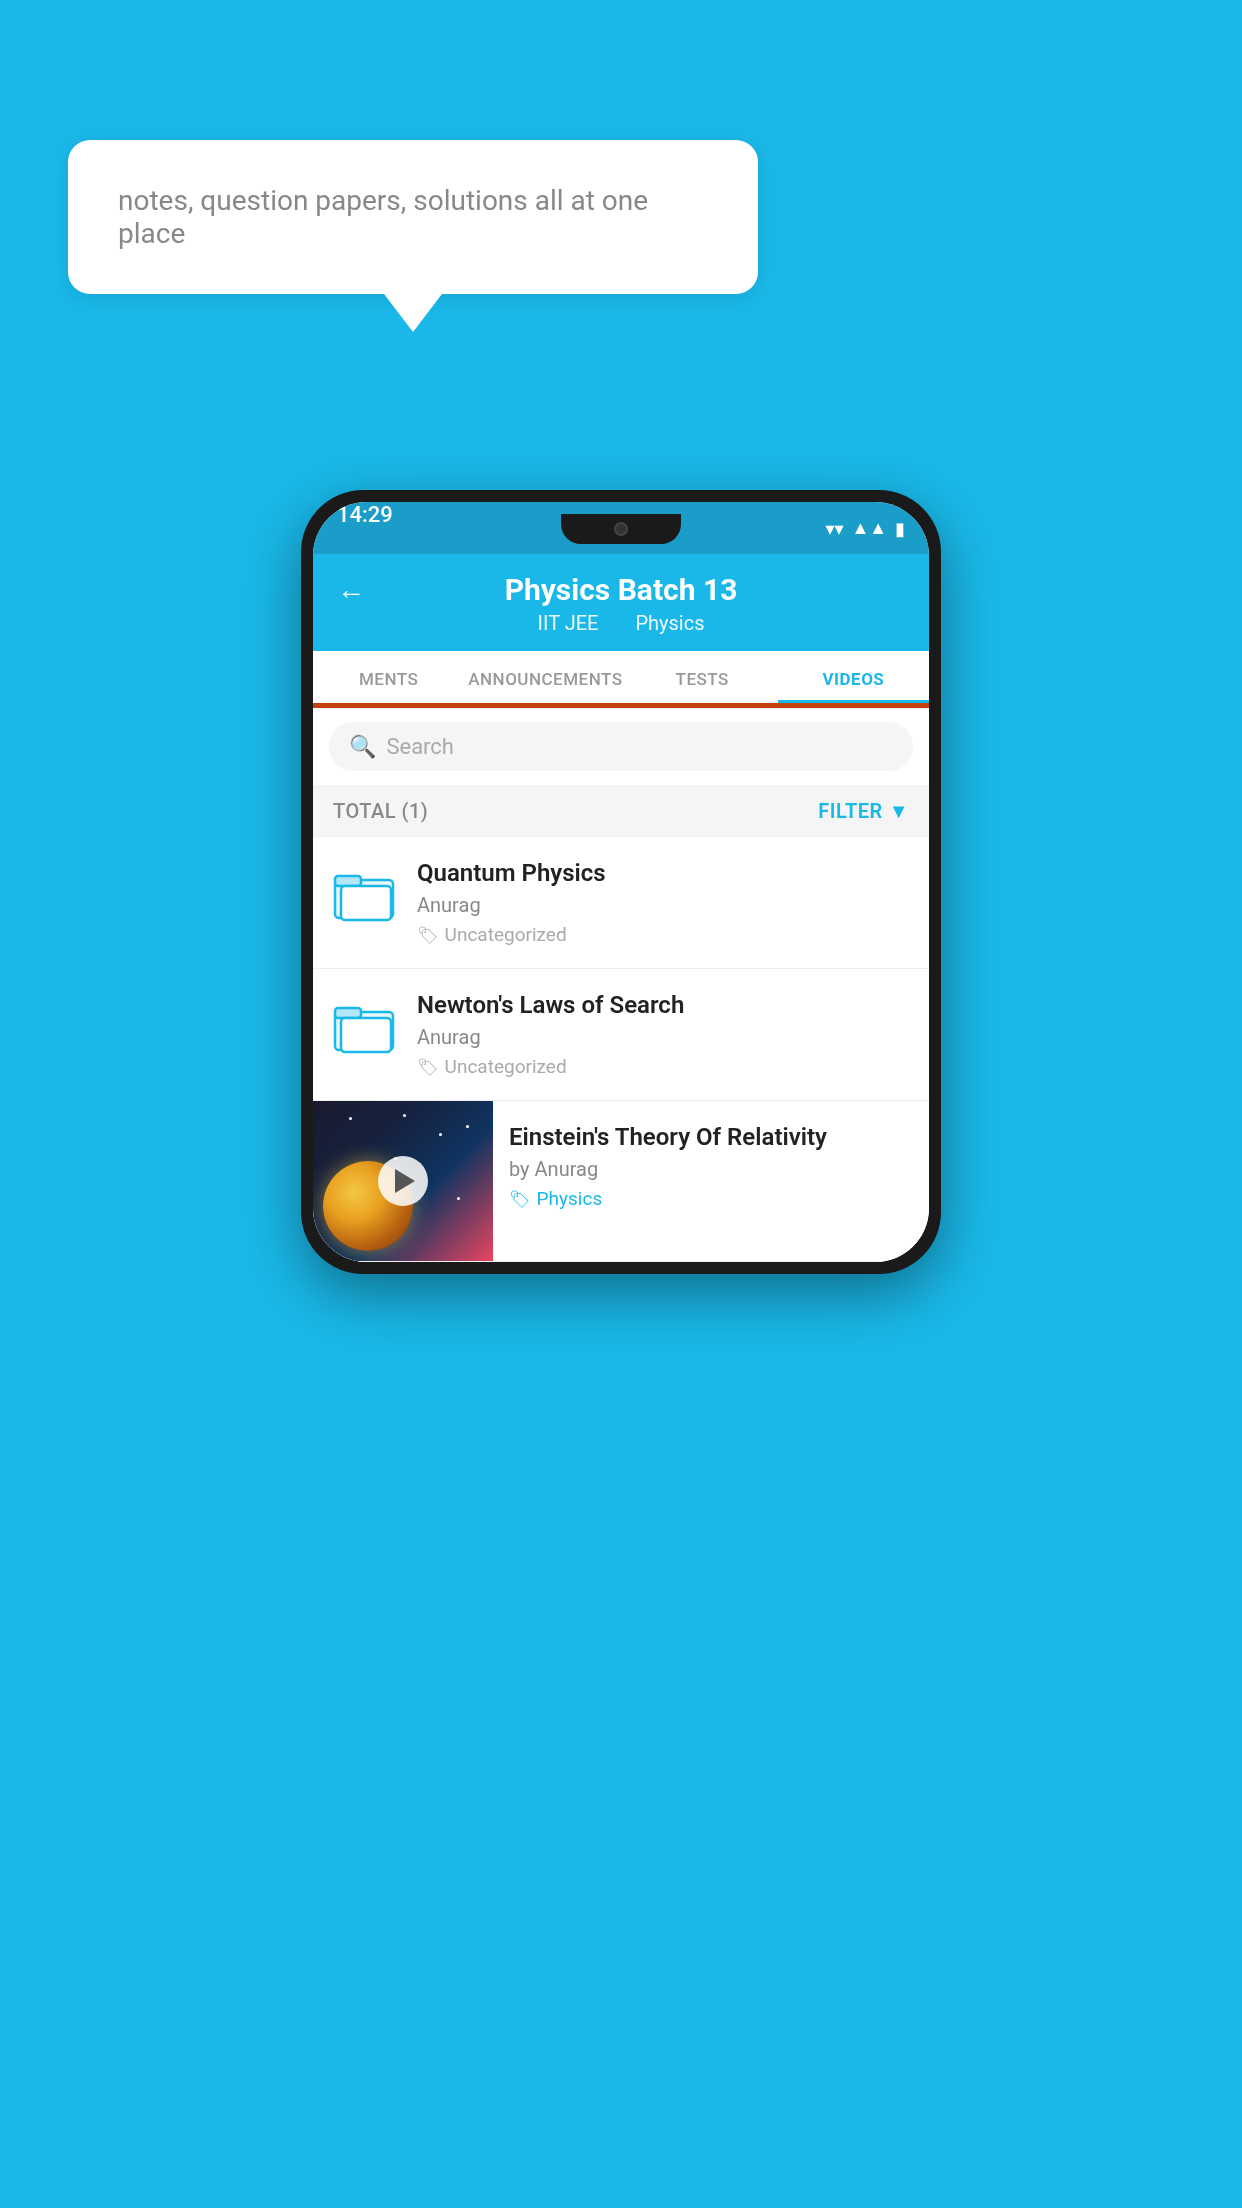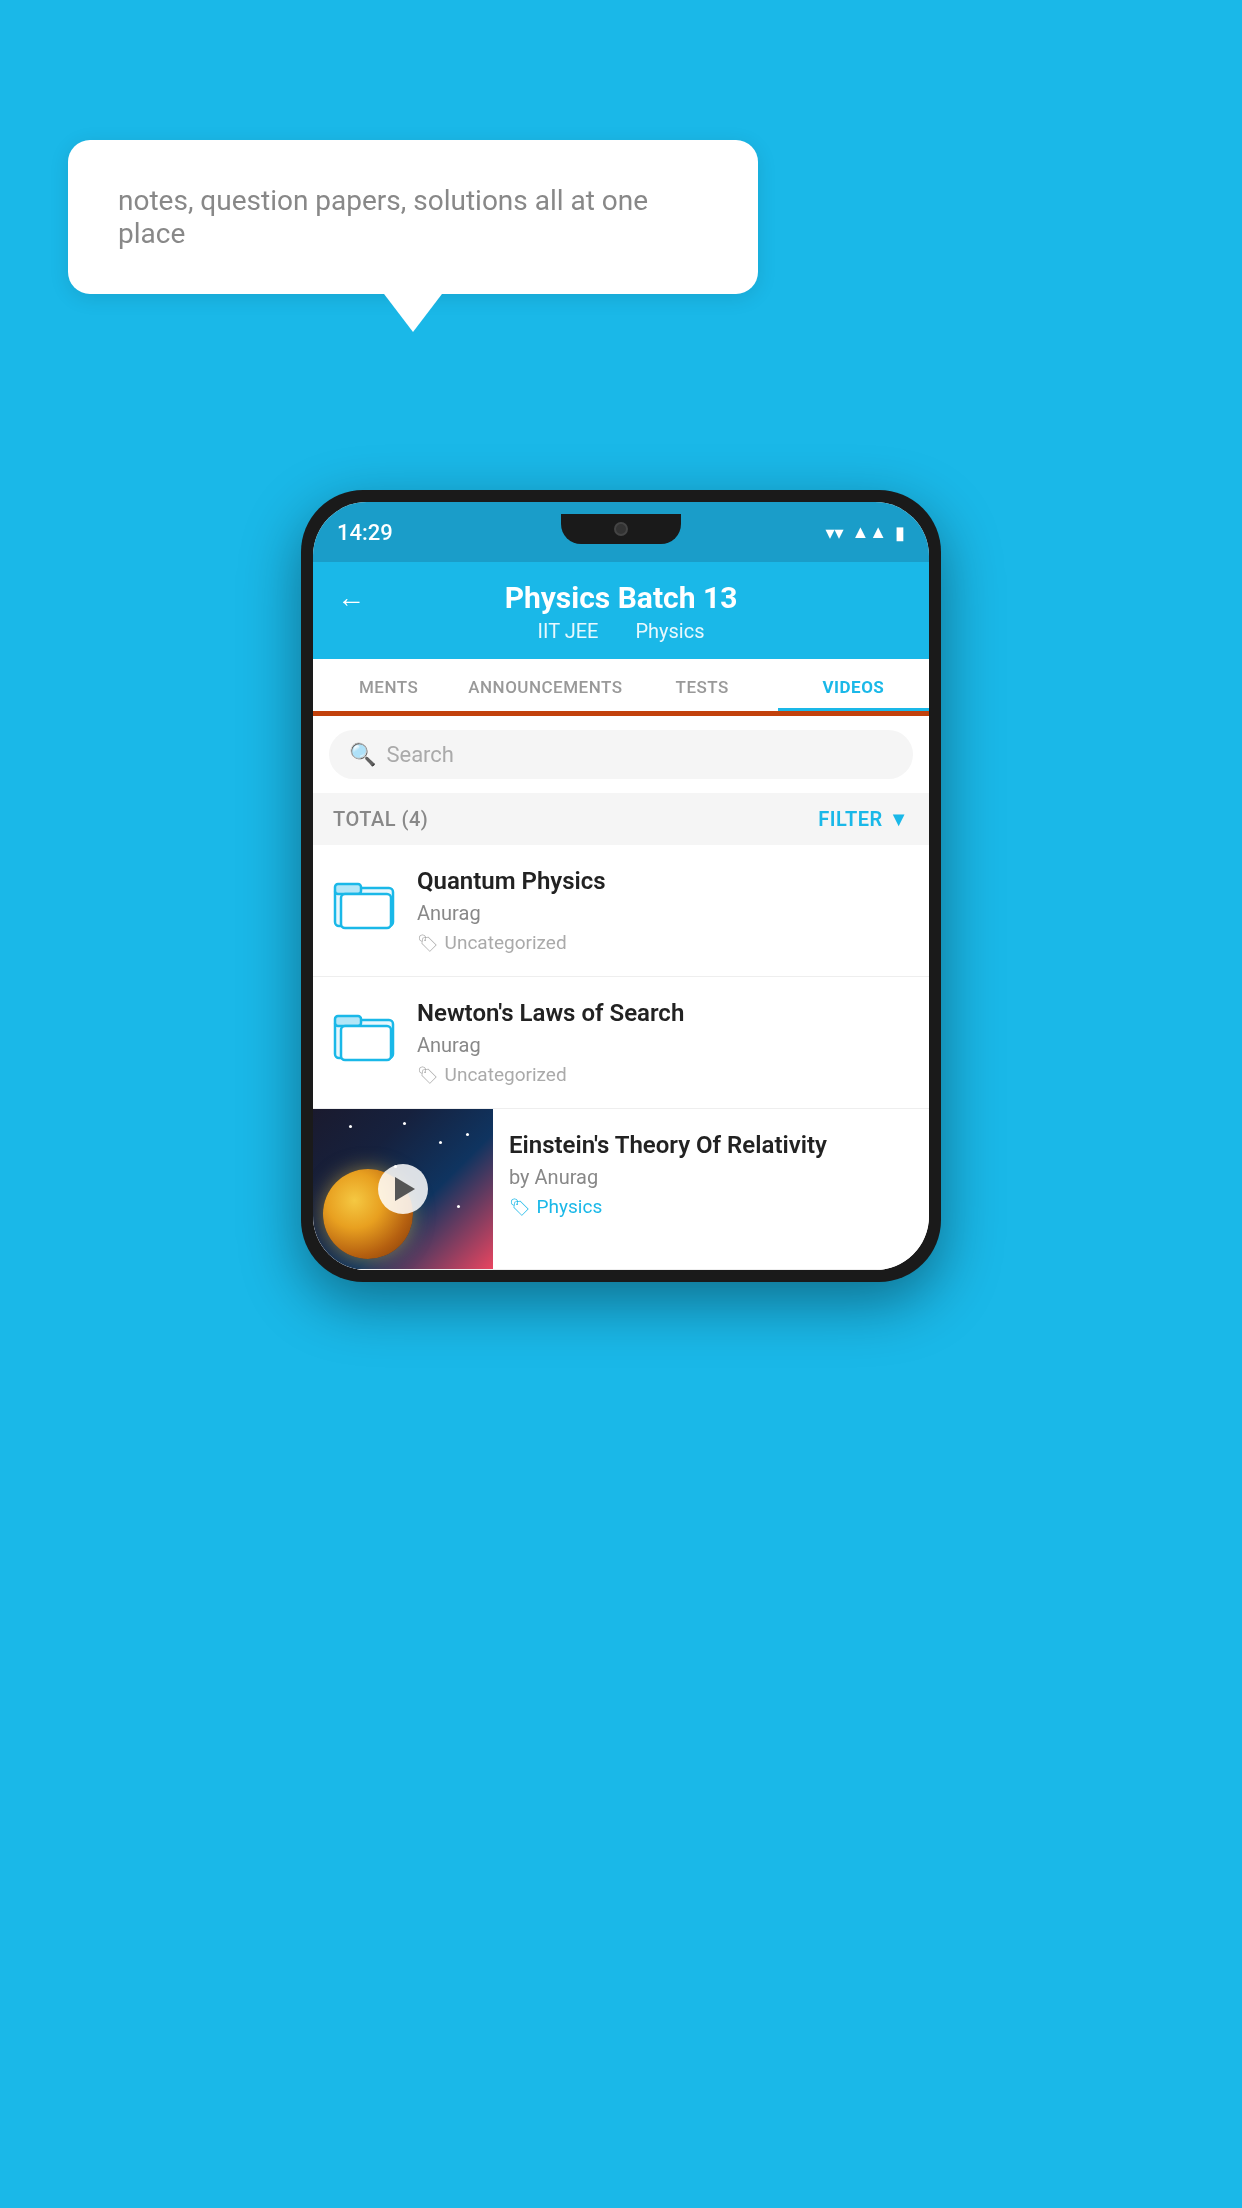--- a/index.html
+++ b/index.html
@@ -70,23 +70,22 @@
     .phone-inner {
       border-radius: 54px;
       overflow: hidden;
       background: white;
       position: relative;
     }
 
     
     .status-bar {
       background: #1a9dc9;
-      height: 60px;
-      display: flex;
-      align-items: center;
+      height: 52px;
+      display: flex;
       justify-content: space-between;
       padding: 0 24px;
     }
     .status-time {
       color: white;
       font-size: 22px;
       font-weight: 500;
     }
     .status-icons {
       display: flex;
@@ -418,21 +417,21 @@
       </div>
 
       <div class="search-container">
         <div class="search-box">
           <span class="search-icon">🔍</span>
           <span class="search-placeholder">Search</span>
         </div>
       </div>
 
       <div class="filter-bar">
-        <span class="total-count">TOTAL (4)</span>
+        <span class="total-count">TOTAL (1)</span>
         <div class="filter-btn">
           <span>FILTER</span>
           <span class="filter-icon">▼</span>
         </div>
       </div>
 
       <div class="video-list">
 
         <div class="video-item">
           <div class="video-thumb-icon">

